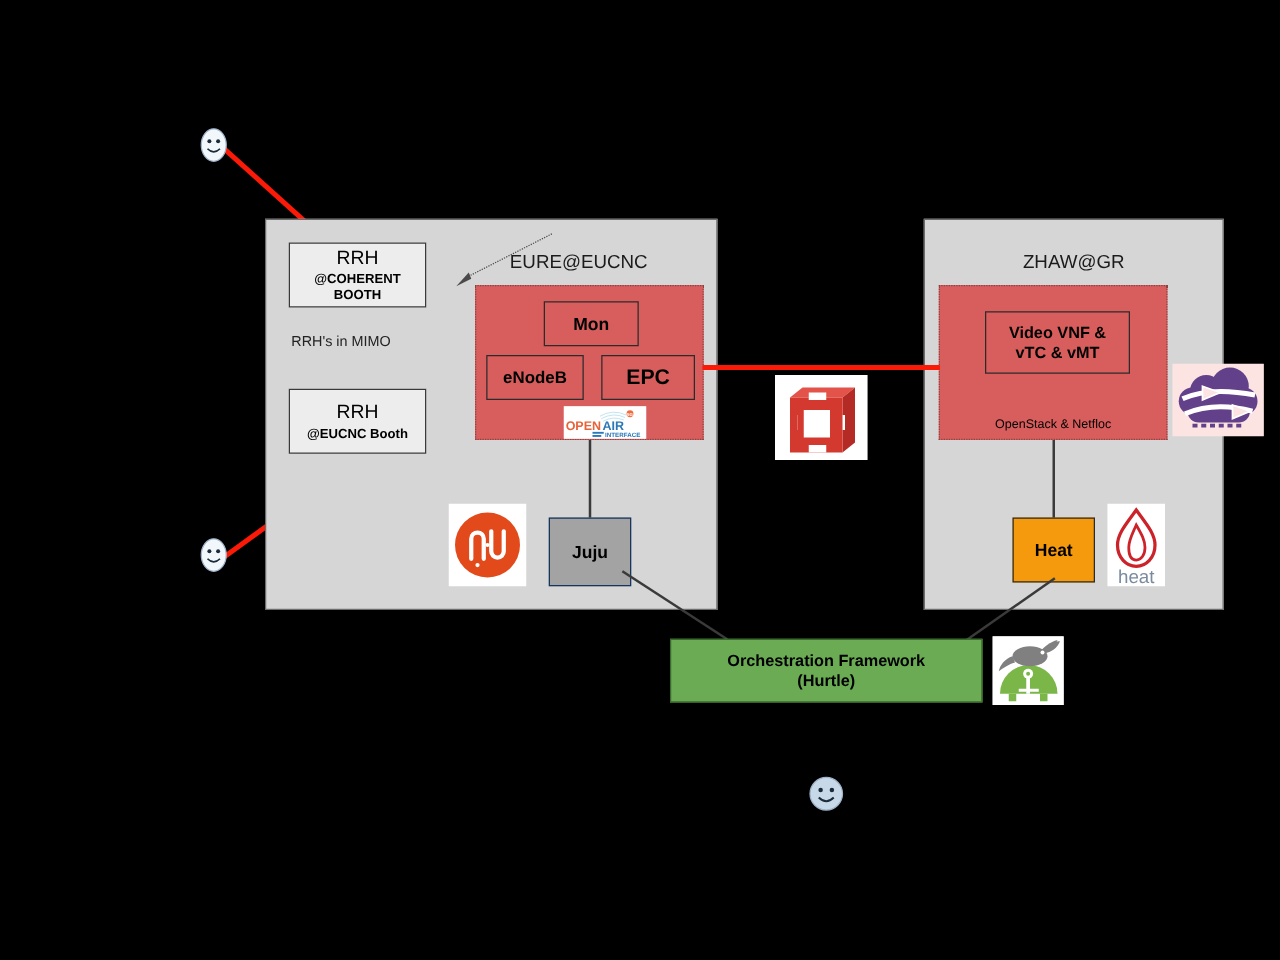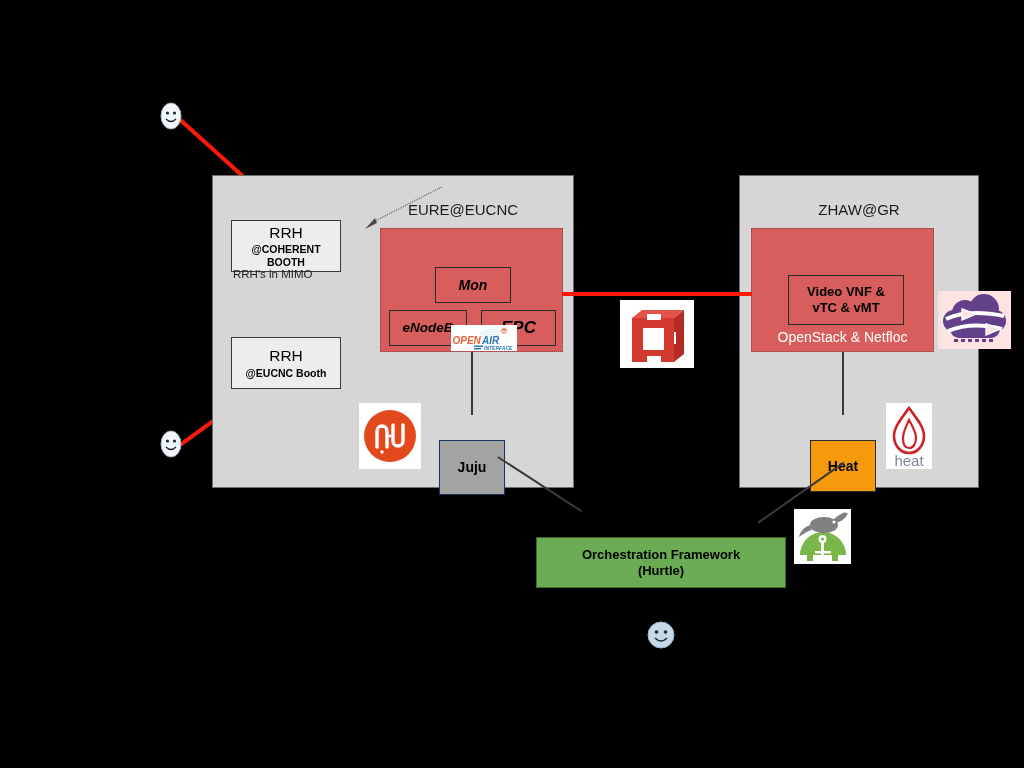--- a/index.html
+++ b/index.html
@@ -20,28 +20,28 @@
   .site-title .l1{display:block;font-size:15px;}
   .site-title .l2{display:block;font-size:16.5px;}
 
   
   .pop{
     position:absolute;background:#d85d5d;
     border:1.5px dotted #8a4242;box-sizing:border-box;
   }
   .pop-foot{
     position:absolute;left:0;right:0;bottom:6px;text-align:center;
-    font-size:14px;color:#ffffff;
+    font-size:10px;color:#000000;
   }
 
   
   .box{
     position:absolute;box-sizing:border-box;
     display:flex;align-items:center;justify-content:center;
-    text-align:center;color:#000;font-weight:bold;line-height:1.2;margin-top:26px;
+    text-align:center;color:#000;font-weight:bold;line-height:1.2;
   }
   .box.white{background:#ededed;border:1.6px solid #3a3a3a;}
   .box.onred{background:#d85d5d;border:1.6px solid #2b2b2b;}
   .box.juju{background:#a3a3a3;border:1.6px solid #14365f;}
   .box.heat{background:#f59a0c;border:1.6px solid #2b2b2b;}
   .box.hurtle{background:#6aab54;border:1.6px solid #3b6b2c;}
 
   .rrh-main{display:block;font-weight:400;font-size:15.5px;margin-bottom:1px;}
   .rrh-sub{display:block;font-weight:bold;font-size:10.5px;}
 
@@ -78,21 +78,21 @@
       <span class="rrh-sub">@COHERENT BOOTH</span>
     </div>
 
     <div class="mimo-note" style="left:20px;top:92px;">RRH's in MIMO</div>
 
     <div class="box white" style="left:18px;top:135px;width:110px;height:52px;flex-direction:column;">
       <span class="rrh-main">RRH</span>
       <span class="rrh-sub">@EUCNC Booth</span>
     </div>
 
-    <div class="pop" style="left:167px;top:52px;width:183px;height:124px;font-style:italic;">
+    <div class="pop" style="left:167px;top:52px;width:183px;height:124px;">
 
       <div class="box onred" style="left:54px;top:12px;width:76px;height:36px;font-size:14px;">
         <span>Mon</span>
       </div>
 
       <div class="box onred" style="left:8px;top:55px;width:78px;height:36px;font-size:13.5px;">
         <span>eNodeB</span>
       </div>
 
       <div class="box onred" style="left:100px;top:55px;width:75px;height:36px;font-size:17px;">

